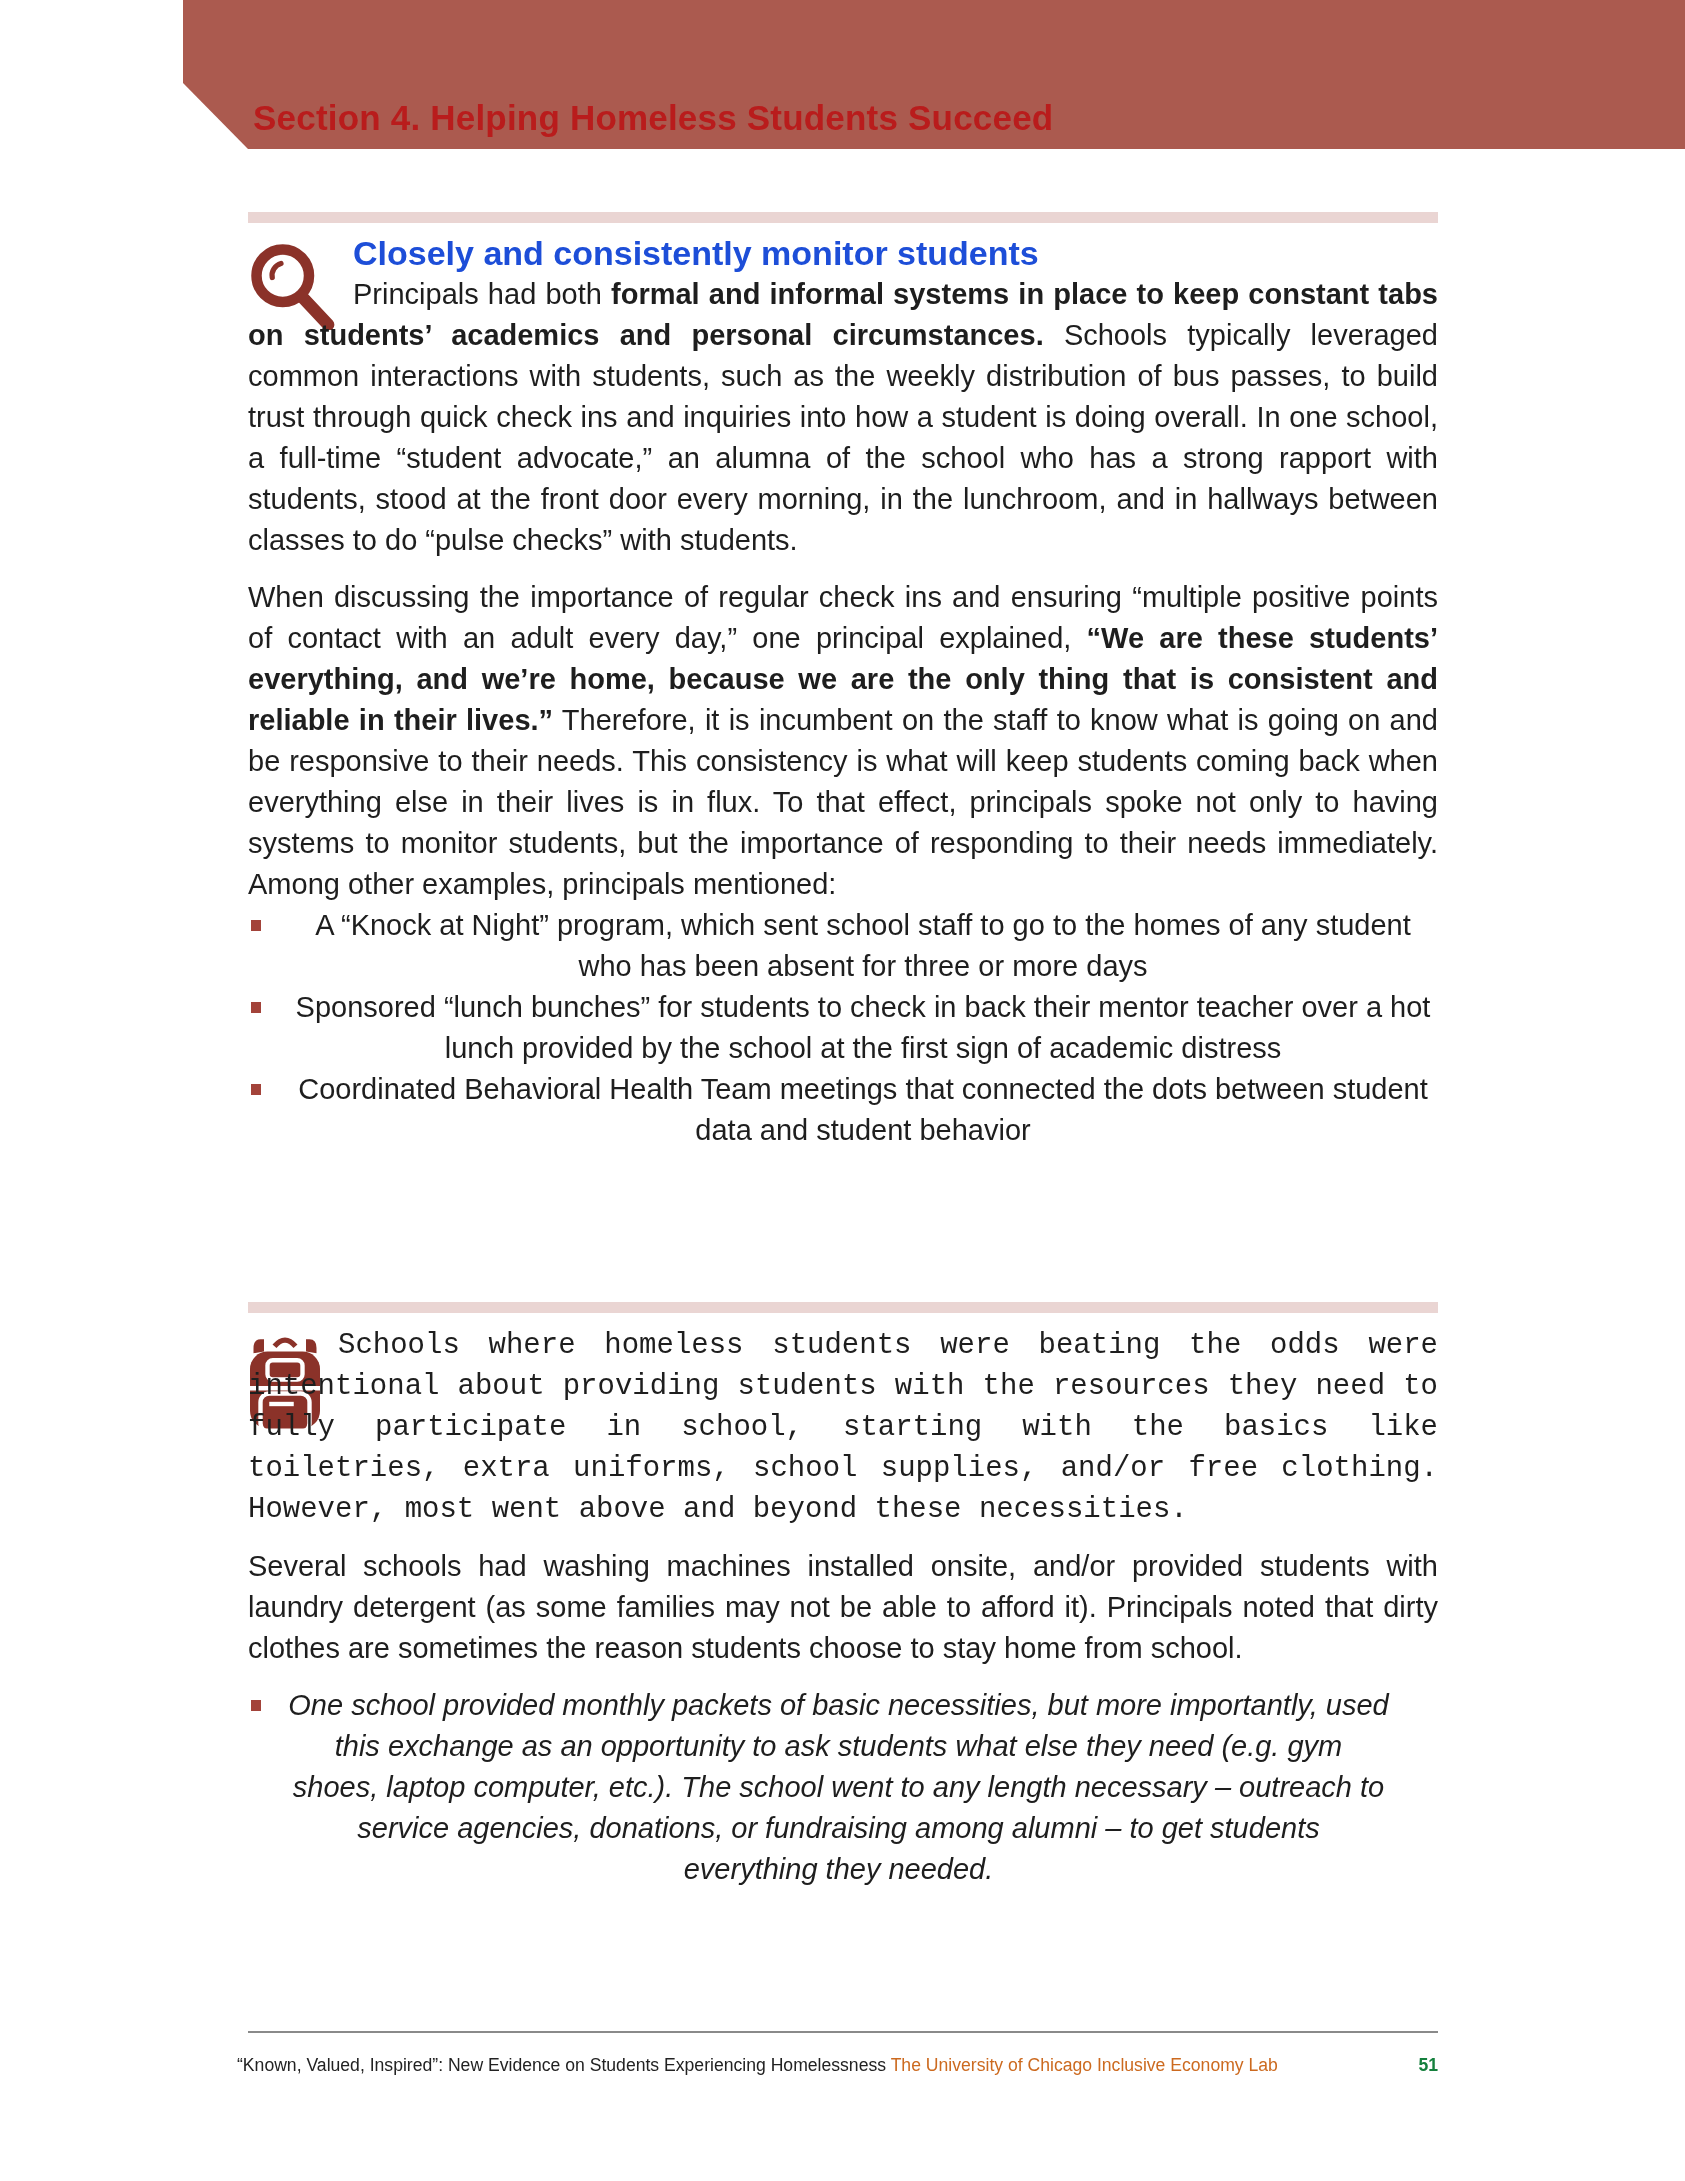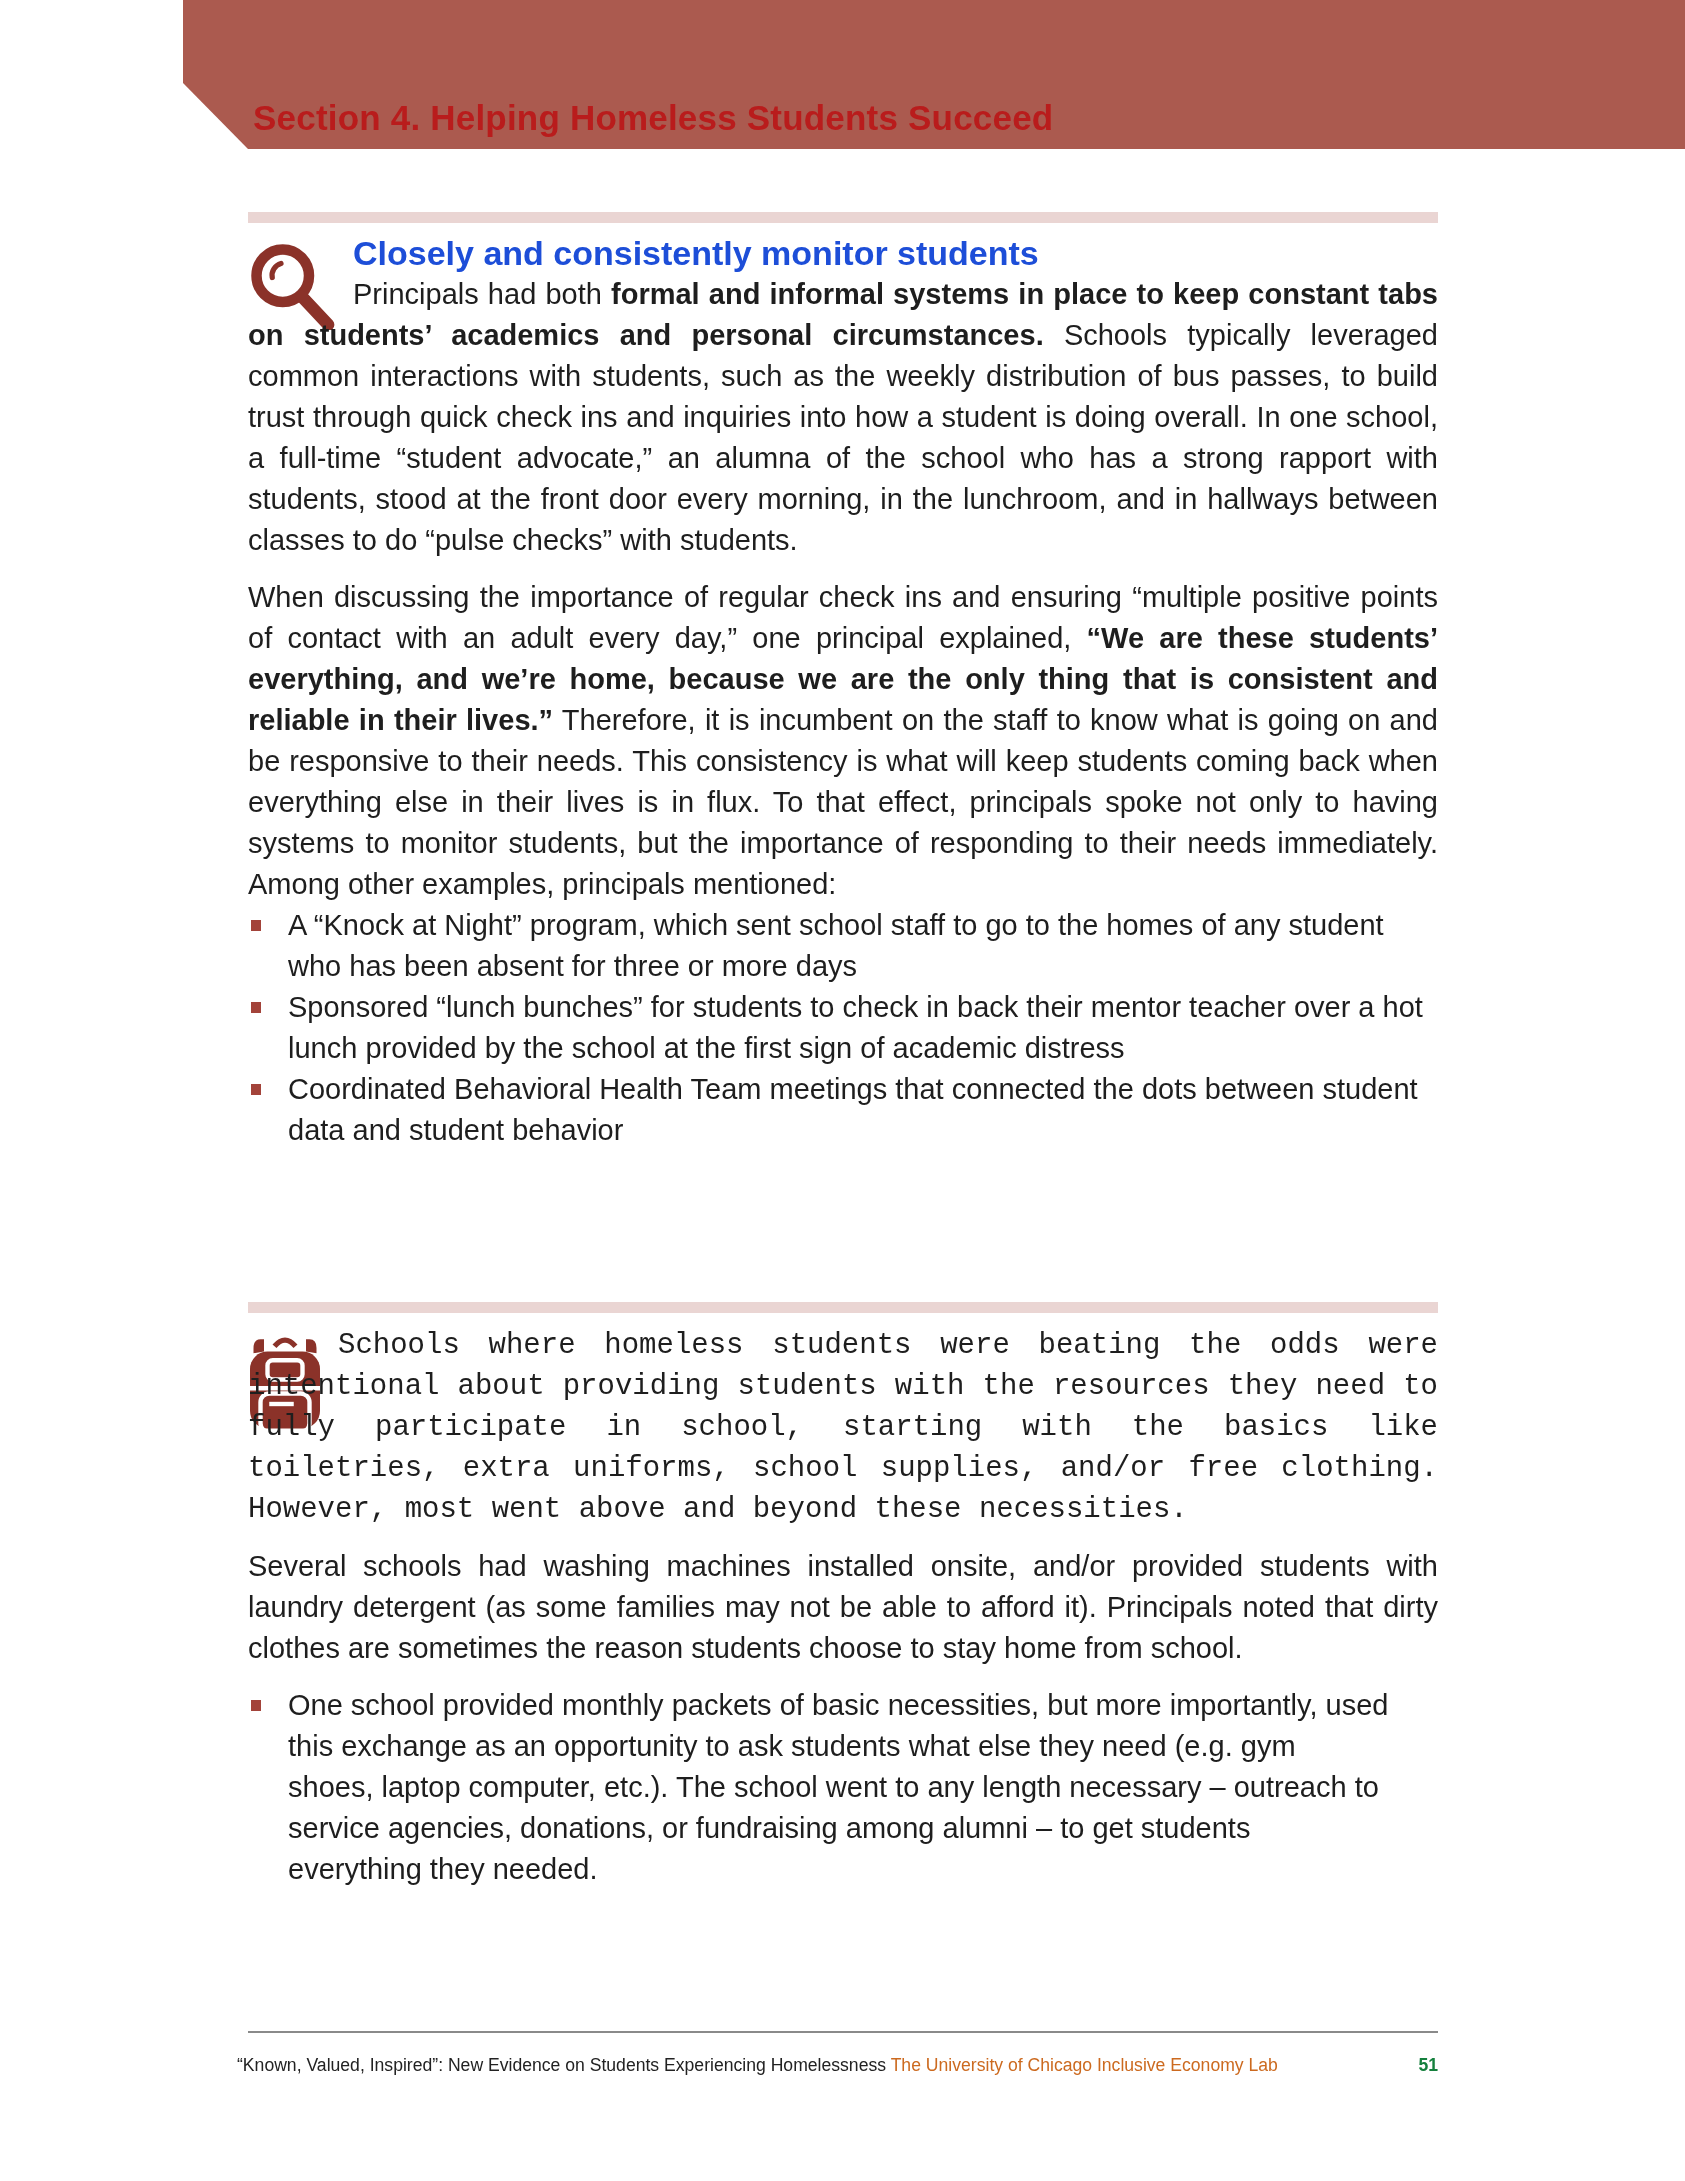--- a/index.html
+++ b/index.html
@@ -11,21 +11,21 @@
   .banner-title { position:absolute; left:253px; top:98px; font-size:35px; font-weight:bold;
                   color:#b91c1c; letter-spacing:0.2px; white-space:nowrap; }
   .divider { position:absolute; left:248px; width:1190px; height:11.4px; background:#ead5d3; }
   .section { position:absolute; left:248px; width:1190px; font-size:29px; line-height:41px; }
   .sec-head { font-weight:bold; color:#1d4ed8; font-size:34px; line-height:41px; }
   .icon { position:absolute; }
   p { margin:0; text-align:justify; }
   b { font-weight:bold; color:#1e1e1e; }
   .para { margin-top:16px; }
   ul.bullets { list-style:none; margin:0; padding:0; }
-  ul.bullets li { position:relative; padding-left:40px; text-align:left; }
+  ul.bullets li { position:relative; padding-left:40px; text-align:center; }
   ul.bullets li .sq { position:absolute; left:2.6px; top:15px; width:10.5px; height:10.5px; background:#a3433a; }
   .footer-rule { position:absolute; left:248px; top:2031px; width:1190px; height:1.8px; background:#8a8a8a; }
   .footer { position:absolute; left:237px; top:2055px; width:1201px; font-size:17.6px; white-space:nowrap; }
   .footer .title { color:#222; }
   .footer .org { color:#cc6a1f; }
   .footer .page { position:absolute; right:0; top:0; font-weight:bold; color:#15803d; }
 </style>
 </head>
 <body>
 
@@ -64,21 +64,21 @@
     <rect x="22" y="30" width="40" height="22" rx="6" fill="none" stroke="#fff" stroke-width="5"></rect>
     <line x1="2" y1="62" x2="82" y2="62" stroke="#fff" stroke-width="5"></line>
     <rect x="14" y="68" width="56" height="44" rx="10" fill="none" stroke="#fff" stroke-width="5"></rect>
     <line x1="24" y1="80" x2="52" y2="80" stroke="#fff" stroke-width="5"></line>
   </svg>
 </div>
 
 <div class="section" style="top:1325px;">
   <p style="text-indent:90px;font-family:Liberation Mono, monospace;">Schools where homeless students were beating the odds were intentional about providing students with the resources they need to fully participate in school, starting with the basics like toiletries, extra uniforms, school supplies, and/or free clothing. However, most went above and beyond these necessities.</p>
   <p class="para">Several schools had washing machines installed onsite, and/or provided students with laundry detergent (as some families may not be able to afford it). Principals noted that dirty clothes are sometimes the reason students choose to stay home from school.</p>
-  <ul class="bullets" style="margin-top:16px; width:1141px;">
+  <ul class="bullets" style="margin-top:16px; width:1141px;font-style:italic;">
     <li><span class="sq"></span><span>One school provided monthly packets of basic necessities, but more importantly, used this exchange as an opportunity to ask students what else they need (e.g. gym shoes, laptop computer, etc.). The school went to any length necessary – outreach to service agencies, donations, or fundraising among alumni – to get students everything they needed.</span></li>
   </ul>
 </div>
 
 <div class="footer-rule"></div>
 <div class="footer">
   <span class="title">“Known, Valued, Inspired”: New Evidence on Students Experiencing Homelessness</span>
   <span class="org">The University of Chicago Inclusive Economy Lab</span>
   <span class="page">51</span>
 </div>

